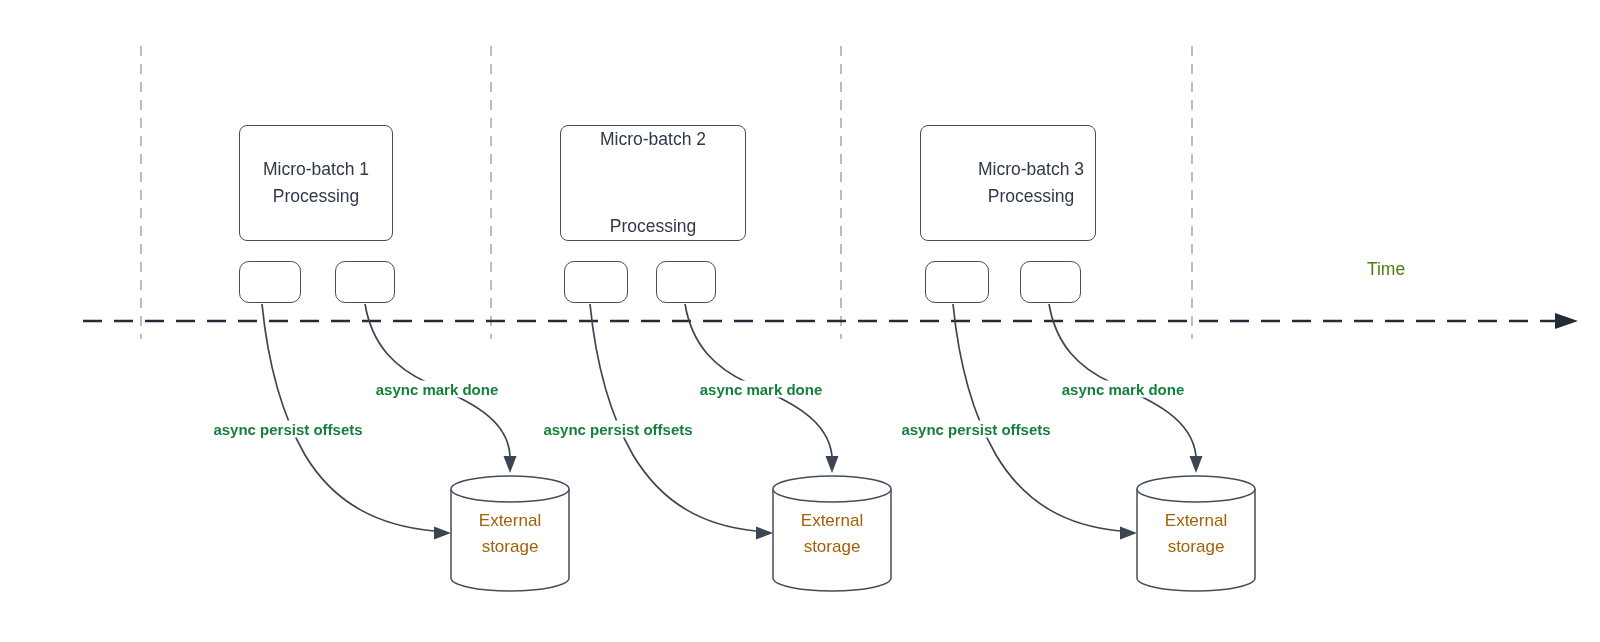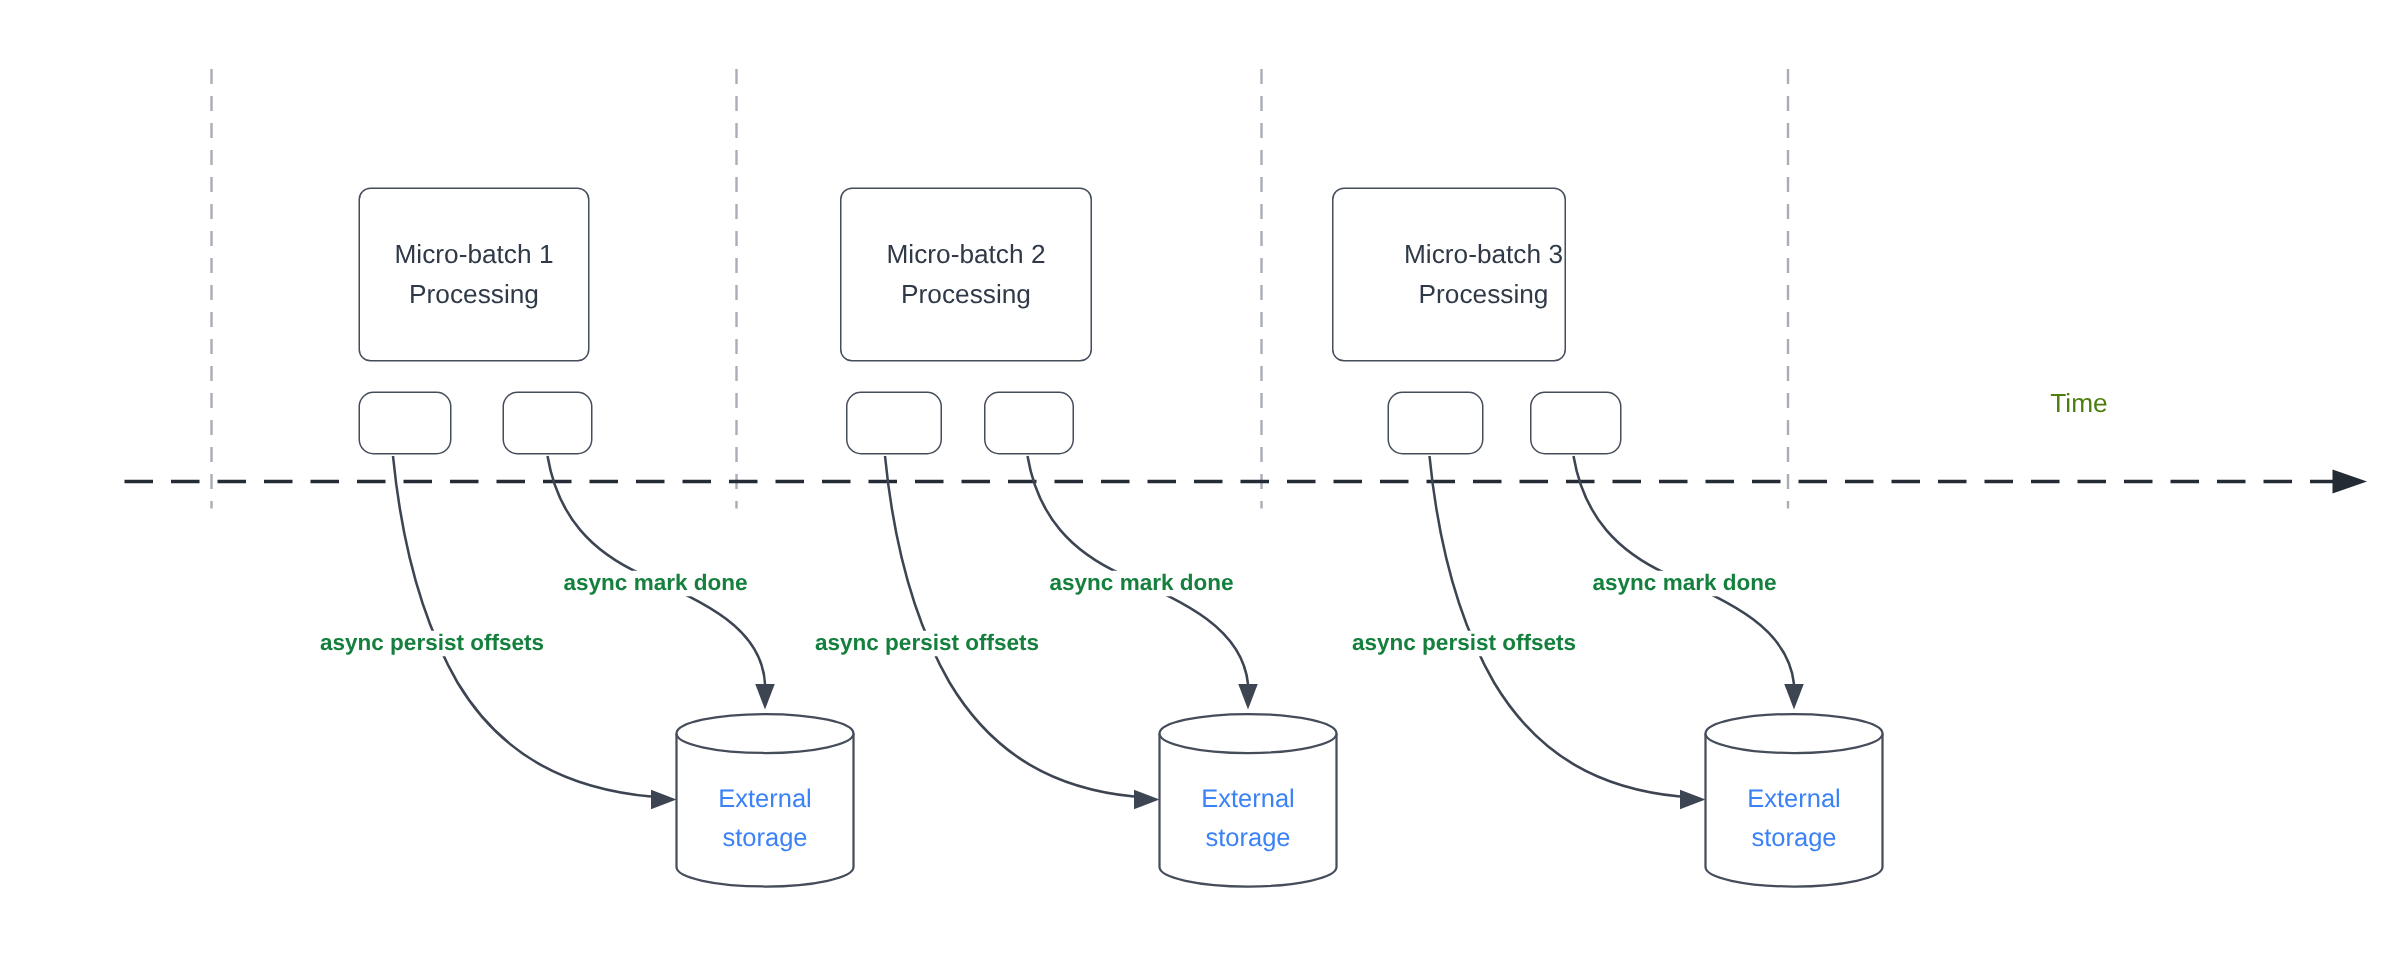--- a/index.html
+++ b/index.html
@@ -17,21 +17,21 @@
     font-size:17.5px; line-height:27px; color:#2f3947; text-align:center;
   }
   .chip { border-radius:10px; }
   .edge-label {
     position:absolute; transform:translate(-50%,-50%);
     font-weight:bold; font-size:15px; color:#15803d;
     background:#ffffff; padding:0 3px; white-space:nowrap;
   }
   .cyl-label {
     position:absolute; transform:translate(-50%,-50%);
-    font-size:17px; line-height:26px; color:#3b82f6; text-align:center; white-space:nowrap;margin-top:12px;
+    font-size:17px; line-height:26px; color:#a16207; text-align:center; white-space:nowrap;
   }
   .time-label {
     position:absolute; transform:translate(-50%,-50%);
     font-size:17.5px; color:#4d7c0f; white-space:nowrap;
   }
 </style>
 </head>
 <body>
 
 <div class="canvas">
@@ -75,28 +75,28 @@
     </g>
   </svg>
 
   <div class="node proc" style="left:239px; top:125px; width:154px; height:116px;">
     <div>Micro-batch 1</div>
     <div>Processing</div>
   </div>
   <div class="node chip" style="left:239px; top:261px; width:62px; height:42px;"></div>
   <div class="node chip" style="left:335px; top:261px; width:60px; height:42px;"></div>
 
-  <div class="node proc" style="left:560px; top:125px; width:168px; height:116px;">
+  <div class="node proc" style="left:560px; top:125px; width:186px; height:116px;justify-content:space-between;">
     <div>Micro-batch 2</div>
     <div>Processing</div>
   </div>
   <div class="node chip" style="left:564px; top:261px; width:64px; height:42px;"></div>
   <div class="node chip" style="left:656px; top:261px; width:60px; height:42px;"></div>
 
-  <div class="node proc" style="left:888px; top:125px; width:156px; height:116px;padding-left:46px;">
+  <div class="node proc" style="left:920px; top:125px; width:176px; height:116px;padding-left:46px;">
     <div>Micro-batch 3</div>
     <div>Processing</div>
   </div>
   <div class="node chip" style="left:925px; top:261px; width:64px; height:42px;"></div>
   <div class="node chip" style="left:1020px; top:261px; width:61px; height:42px;"></div>
 
   <div class="edge-label" style="left:288px; top:429px;">async persist offsets</div>
   <div class="edge-label" style="left:437px; top:389px;">async mark done</div>
   <div class="edge-label" style="left:618px; top:429px;">async persist offsets</div>
   <div class="edge-label" style="left:761px; top:389px;">async mark done</div>

